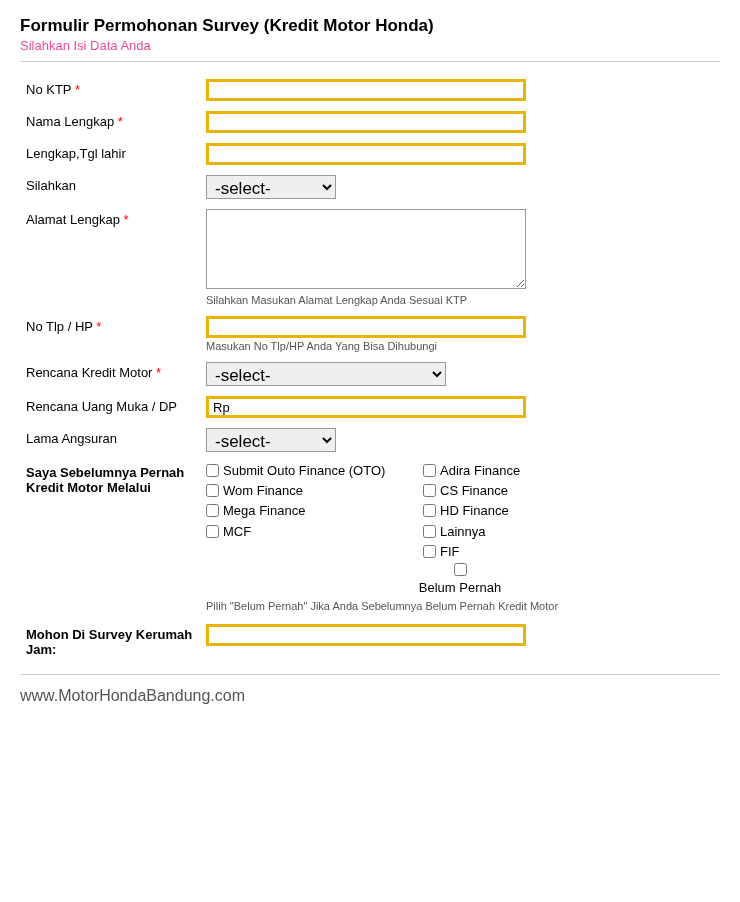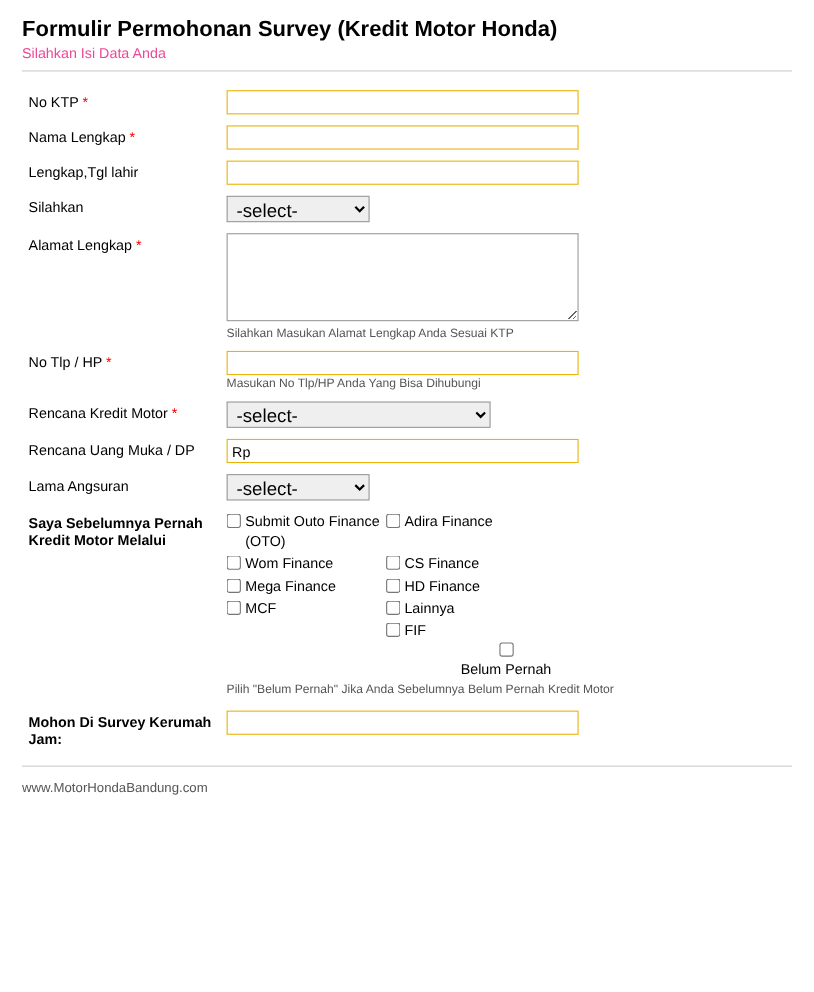--- a/index.html
+++ b/index.html
@@ -7,21 +7,21 @@
       font-family: Arial, sans-serif;
       font-size: 13px;
       color: #000;
       background: #fff;
       width: 740px;
     }
     .page-wrapper {
       padding: 16px 20px 10px 20px;
     }
     .page-title {
-      font-size: 20px;
+      font-size: 17px;
       font-weight: bold;
       margin-bottom: 2px;
     }
     .page-subtitle {
       font-size: 13px;
       color: #ec4899;
       margin-bottom: 8px;
     }
     hr.top-hr {
       border: none;
@@ -50,21 +50,21 @@
     }
     .form-table td.label-col.bold-label {
       font-weight: bold;
     }
     .required {
       color: red;
     }
     input[type="text"] {
       width: 320px;
       height: 22px;
-      border: 1px solid #eab308;
+      border: 3px solid #eab308;
       padding: 2px 4px;
       font-size: 13px;
     }
     input[type="text"].wide {
       width: 320px;
     }
     textarea {
       width: 320px;
       height: 80px;
       border: 1px solid #999;
@@ -87,21 +87,21 @@
     select.angsuran-select {
       width: 130px;
     }
     .hint-text {
       font-size: 11px;
       color: #555;
       margin-top: 2px;
     }
     .checkbox-group {
       display: grid;
-      grid-template-columns: 1fr 1fr 1fr;
+      grid-template-columns: 1fr 1fr;
       gap: 2px 4px;
       width: 430px;
     }
     .checkbox-item {
       display: flex;
       align-items: flex-start;
       gap: 4px;
       font-size: 13px;
       line-height: 1.4;
     }
@@ -117,21 +117,21 @@
       margin-top: 2px;
     }
     .checkbox-hint {
       font-size: 11px;
       color: #555;
       margin-top: 4px;
       width: 430px;
       line-height: 1.4;
     }
     .footer-url {
-      font-size: 12px;
+      font-size: 16px;
       color: #555;
       padding: 4px 0;
     }
     .input-rp {
       width: 320px;
       height: 22px;
       border: 1px solid #999;
       padding: 2px 4px;
       font-size: 13px;
     }

